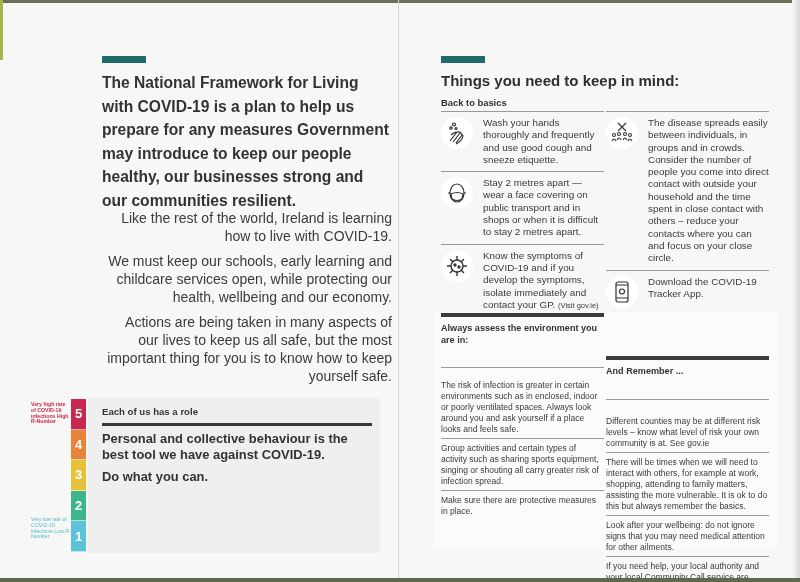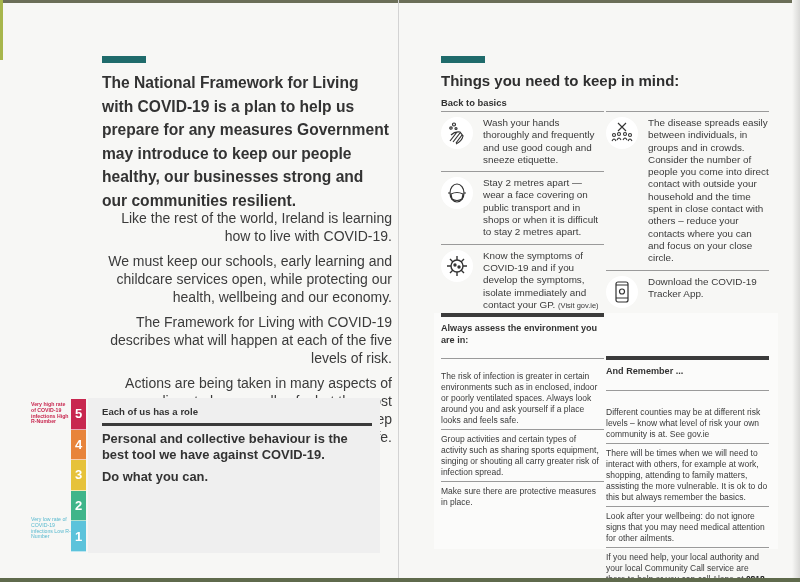--- a/index.html
+++ b/index.html
@@ -58,42 +58,41 @@
   }
   .item .ico svg { width: 24px; height: 24px; }
   .item .txt { font-size: 9.9px; line-height: 12.3px; color: #3a3a3a; }
   .small { font-size: 7.5px; }
 
   .box-a, .box-b { position: absolute; top: 313px; width: 163px; }
   .box-a { left: 441px; }
   .box-b { left: 606px; margin-top: 43px; }
   .box-panel { position: absolute; top: 313px; height: 236px; background: #fbfbfa; }
   .box-rule { height: 4px; background: #3b3b3b; margin-bottom: 6px; }
-  .box-head { font-size: 9.1px; line-height: 11.5px; font-weight: bold; color: #333; min-height: 24px; padding-bottom: 12px; border-bottom: 1px solid #9a9a9a; }
+  .box-head { font-size: 9.1px; line-height: 11.5px; font-weight: bold; color: #333; min-height: 24px; padding-bottom: 21px; border-bottom: 1px solid #9a9a9a; }
   .box-head.two { min-height: 30px; }
   .box-item { font-size: 8.5px; line-height: 11px; color: #3a3a3a; padding: 4px 0 3px 0; border-bottom: 1px solid #9a9a9a; }
   .box-item:last-child { border-bottom: none; }
   .box-item b { font-weight: bold; color: #222; }
   .box-gap { height: 8px; }
 </style>
 </head>
 <body>
 
 <div class="scan-top"></div>
 <div class="scan-left"></div>
 <div class="fold"></div>
 <div class="right-shadow"></div>
 
 <div class="page-left">
   <div class="accent-bar" style="left:102px;top:56px;width:44px;"></div>
   <div class="lead">The National Framework for Living with COVID-19 is a plan to help us prepare for any measures Government may introduce to keep our people healthy, our businesses strong and our communities resilient.</div>
   <div class="body-text">
     <p>Like the rest of the world, Ireland is learning how to live with COVID-19.</p>
     <p>We must keep our schools, early learning and childcare services open, while protecting our health, wellbeing and our economy.</p>
-    <p>The Framework for Living with COVID-19 describes what will happen at each of the five levels of risk.</p>
     <p>Actions are being taken in many aspects of our lives to keep us all safe, but the most important thing for you is to know how to keep yourself safe.</p>
   </div>
 
   <div class="level-label-high">Very high rate of COVID-19 infections High R-Number</div>
   <div class="level-label-low">Very low rate of COVID-19 infections Low R-Number</div>
 
   <div class="role-box"></div>
   <div class="levels">
     <div class="level" style="background: rgb(200, 39, 79);">5</div>
     <div class="level" style="background: rgb(232, 132, 58);">4</div>

